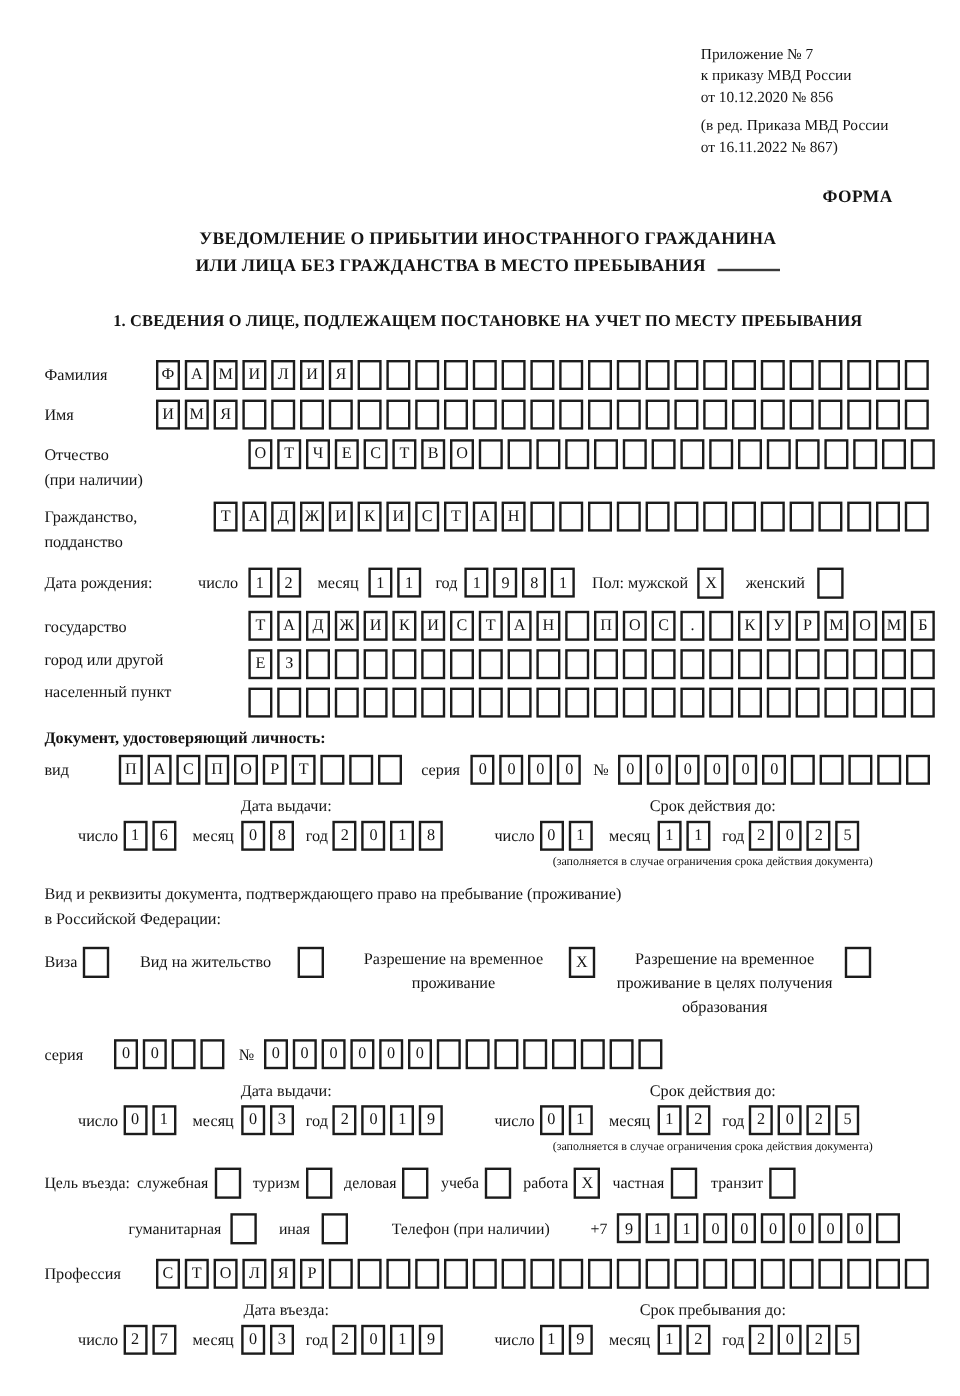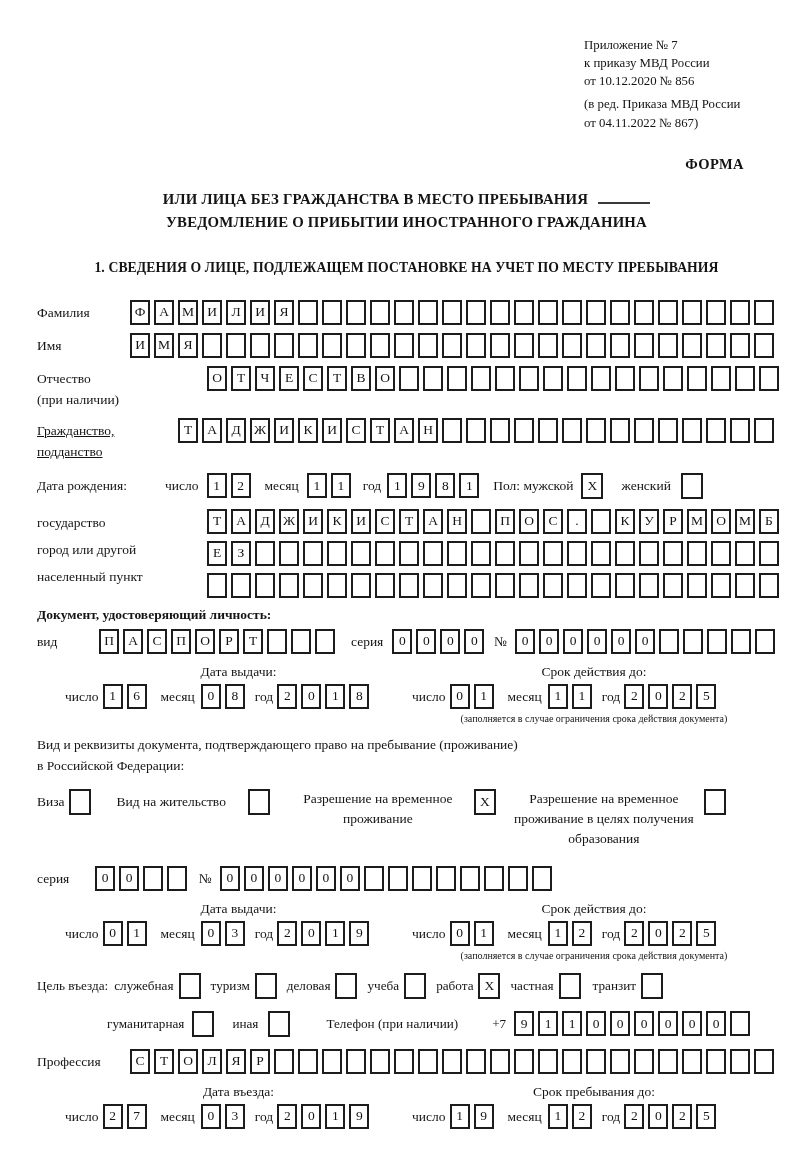--- a/index.html
+++ b/index.html
@@ -56,27 +56,27 @@
 </head>
 <body>
 
 <div class="page">
 
   <div class="annex">
     <div>Приложение № 7</div>
     <div>к приказу МВД России</div>
     <div>от 10.12.2020 № 856</div>
     <div class="amend">(в ред. Приказа МВД России</div>
-    <div>от 04.11.2022 № 867)</div>
+    <div>от 16.11.2022 № 867)</div>
   </div>
   <div class="forma">ФОРМА</div>
 
   <div class="title">
+    <div>УВЕДОМЛЕНИЕ О ПРИБЫТИИ ИНОСТРАННОГО ГРАЖДАНИНА</div>
     <div><span>ИЛИ ЛИЦА БЕЗ ГРАЖДАНСТВА В МЕСТО ПРЕБЫВАНИЯ</span><span class="blank-line"></span></div>
-    <div>УВЕДОМЛЕНИЕ О ПРИБЫТИИ ИНОСТРАННОГО ГРАЖДАНИНА</div>
   </div>
 
   <div class="sec1">1. СВЕДЕНИЯ О ЛИЦЕ, ПОДЛЕЖАЩЕМ ПОСТАНОВКЕ НА УЧЕТ ПО МЕСТУ ПРЕБЫВАНИЯ</div>
 
   <div class="frow" style="margin-top:24px;">
     <span class="flabel" style="width:93px;">Фамилия</span>
     <span class="cells">
         <span class="cell">Ф</span>
         <span class="cell">А</span>
         <span class="cell">М</span>
@@ -167,21 +167,21 @@
         <span class="cell"></span>
         <span class="cell"></span>
         <span class="cell"></span>
         <span class="cell"></span>
         <span class="cell"></span>
         <span class="cell"></span>
       </span>
   </div>
 
   <div class="frow">
-    <span class="flabel" style="width:141px;text-decoration:underline;">
+    <span class="flabel" style="width:141px;">
       <div>Гражданство,</div>
       <div>подданство</div>
     </span>
     <span class="cells">
         <span class="cell">Т</span>
         <span class="cell">А</span>
         <span class="cell">Д</span>
         <span class="cell">Ж</span>
         <span class="cell">И</span>
         <span class="cell">К</span>

